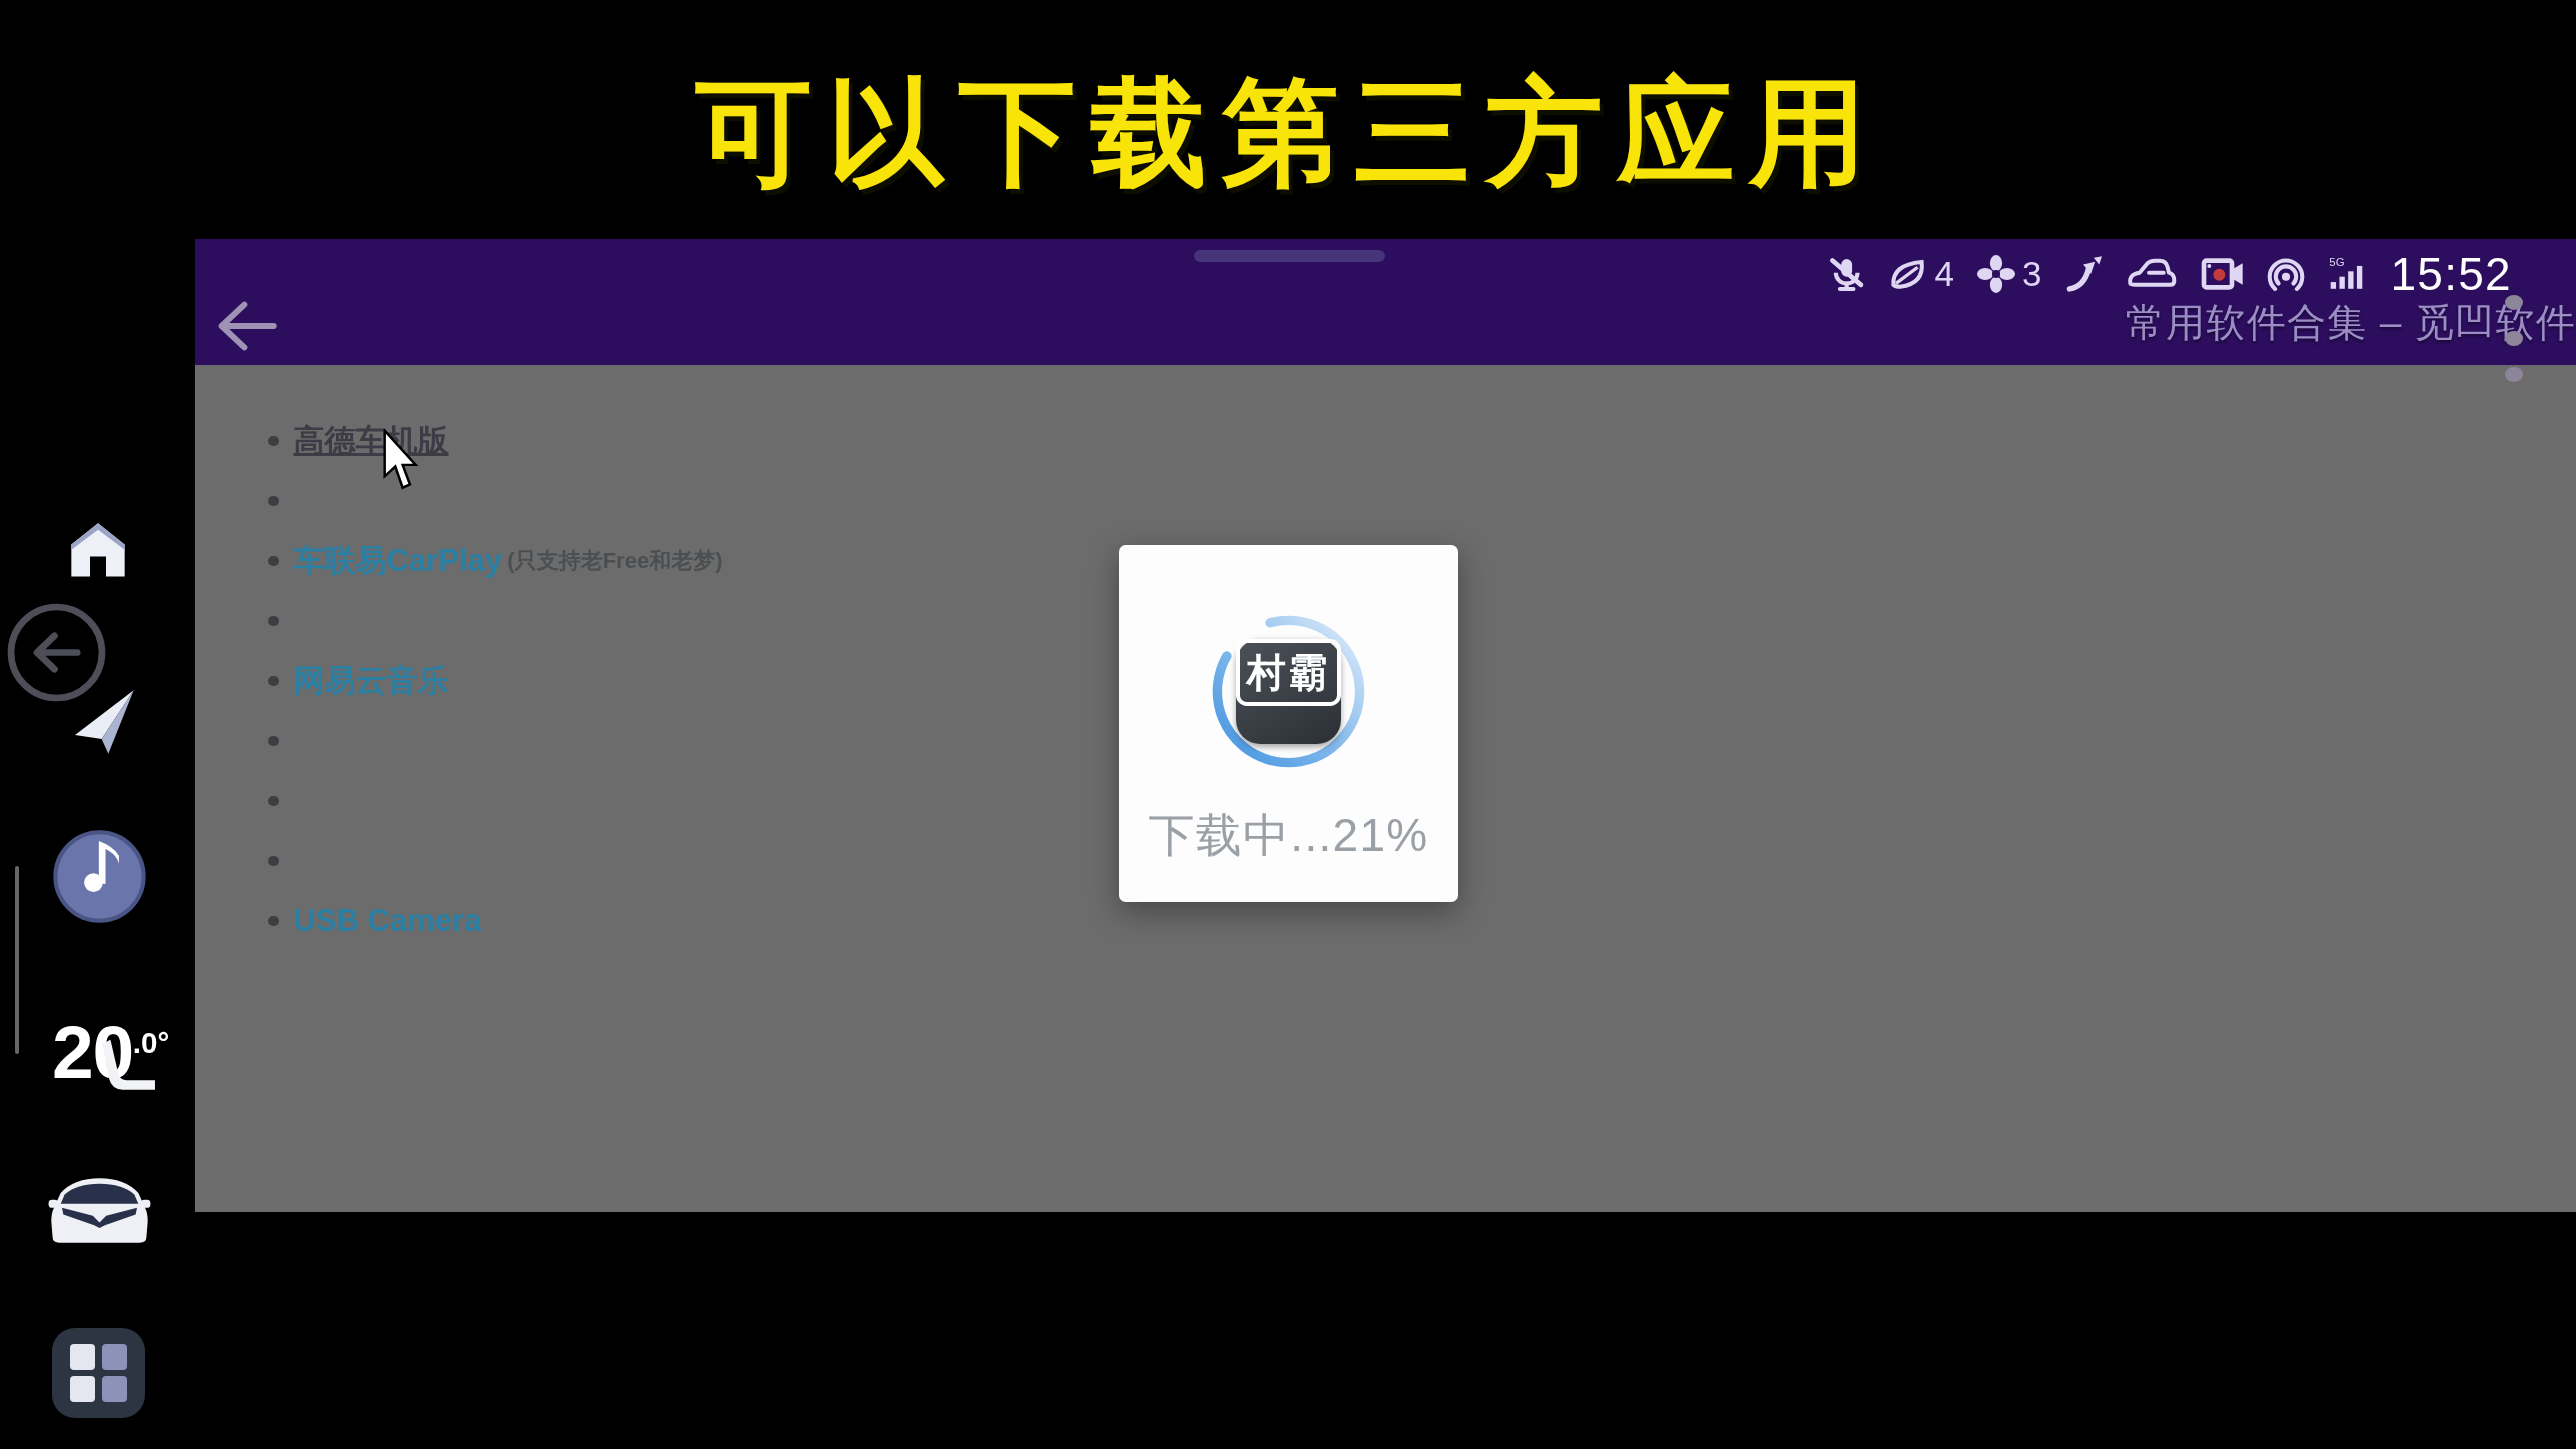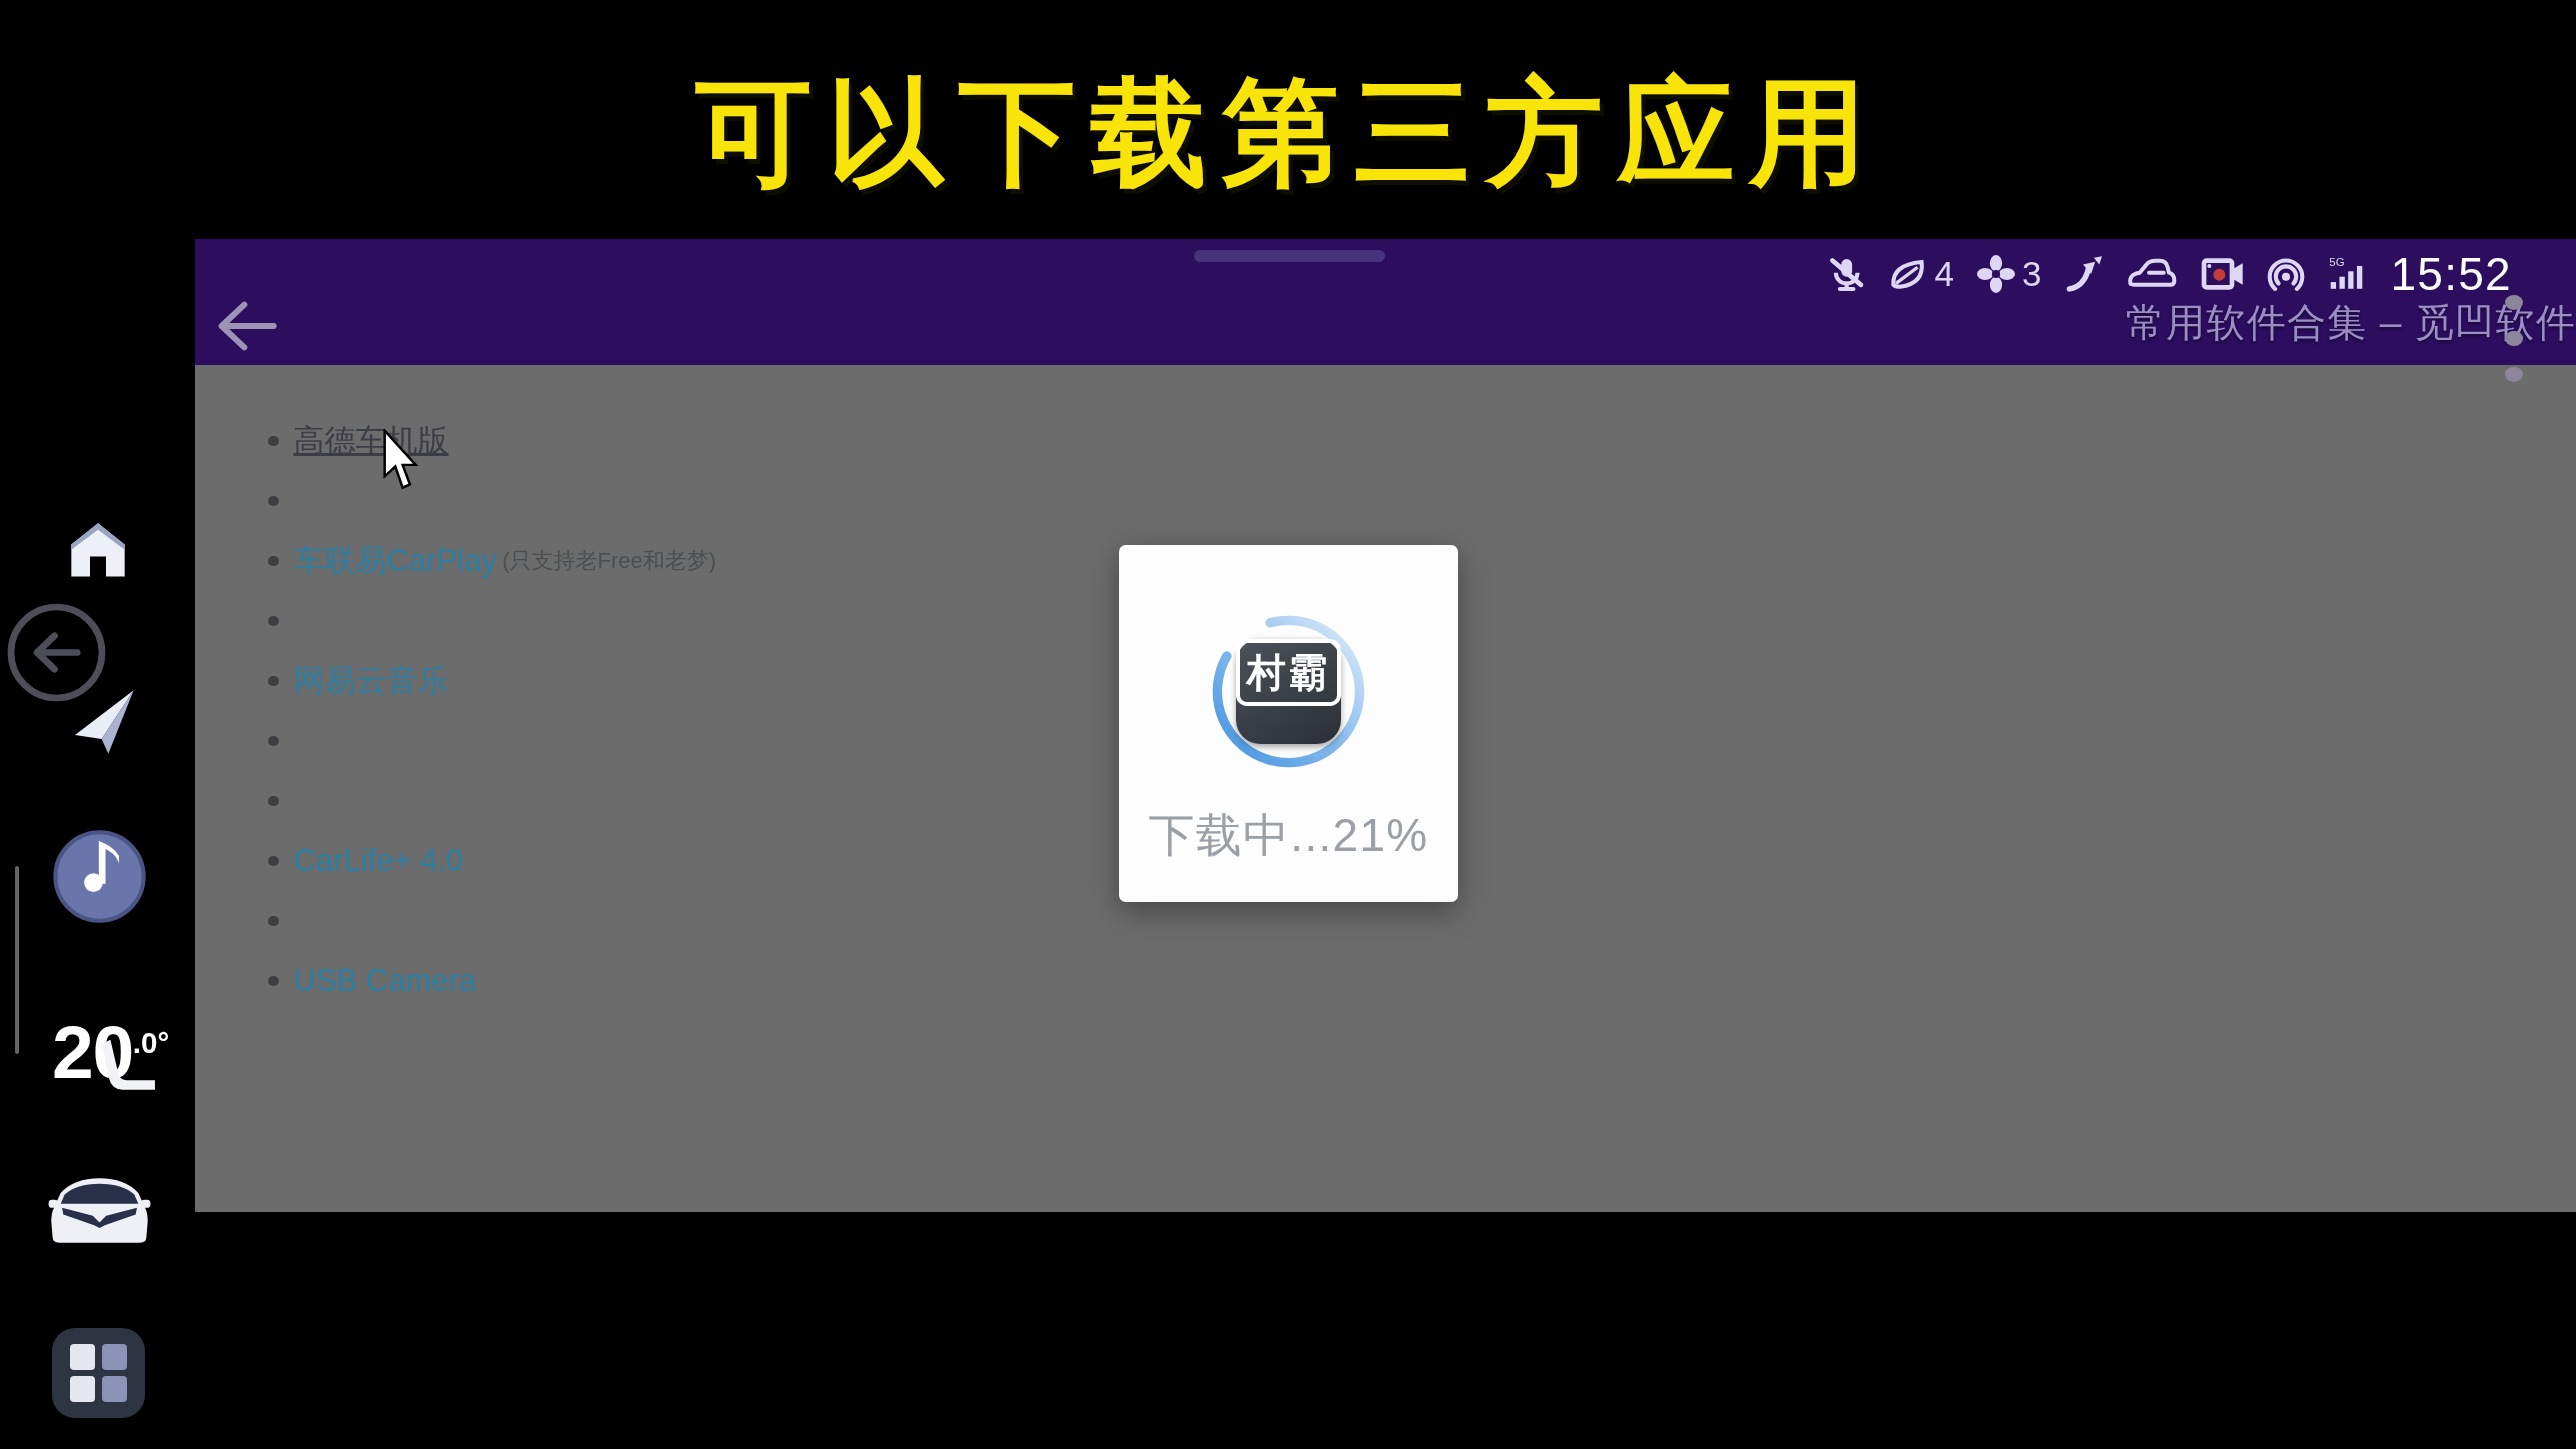--- a/index.html
+++ b/index.html
@@ -27,21 +27,21 @@
   .status-row{position:absolute;right:64px;top:14.8px;height:40px;display:flex;align-items:center;gap:23px;}
   .status-row .num{font-size:35px;color:#ded6f2;margin-left:-16px;}
   .clock{font-size:46px;color:#ffffff;font-weight:400;margin-left:0;letter-spacing:1.3px;}
   .kebab{position:absolute;right:52px;top:56px;width:20px;height:87px;
     display:flex;flex-direction:column;align-items:center;justify-content:space-between;}
   .kebab i{width:17.4px;height:14.8px;border-radius:50%;background:#8d8599;display:block;}
 
   
   .content{position:absolute;left:0;top:126px;width:100%;height:847px;}
   ul.app-list{list-style:none;margin:0;padding:46px 0 0 73px;}
-  ul.app-list li{height:60px;display:flex;align-items:center;}
+  ul.app-list li{height:60px;display:flex;align-items:center;font-weight:bold;}
   .bullet{width:10.7px;height:10.7px;border-radius:50%;background:#3e3e42;margin-right:14.8px;flex:0 0 auto;}
   .link-text{font-size:31px;color:#2b7fa3;}
   li.visited .link-text{color:#3c3c46;text-decoration:underline;}
   .link-suffix{font-size:22px;color:#4b4f52;margin-left:5.4px;}
 
   
   .dialog{position:absolute;left:924px;top:180px;width:339px;height:357px;background:#fdfdfd;
     border-radius:6.7px;box-shadow:0 9.4px 31px rgba(0,0,0,.35);}
   .spinner{position:absolute;left:89px;top:66px;width:161px;height:161px;}
   .app-badge{position:absolute;left:117px;top:94px;width:105px;height:105px;border-radius:24px;
@@ -205,24 +205,20 @@
         <li class="list-item link">
           <span class="bullet"></span>
           <span class="link-text">网易云音乐</span>
         </li>
         <li class="list-item empty">
           <span class="bullet"></span>
         </li>
         <li class="list-item empty">
           <span class="bullet"></span>
         </li>
-        <li class="list-item link">
-          <span class="bullet"></span>
-          <span class="link-text">CarLife+ 4.0</span>
-        </li>
         <li class="list-item empty">
           <span class="bullet"></span>
         </li>
         <li class="list-item link">
           <span class="bullet"></span>
           <span class="link-text">USB Camera</span>
         </li>
       </ul>
 
     <div class="dialog">

